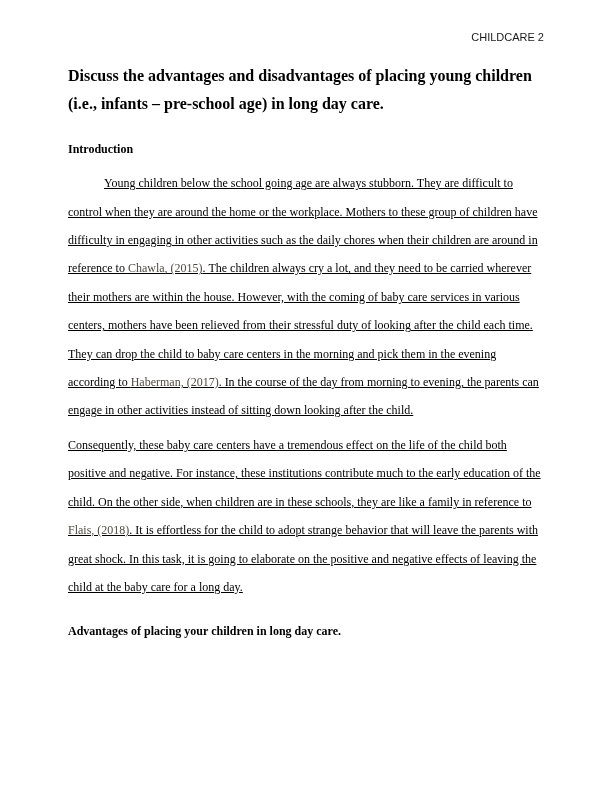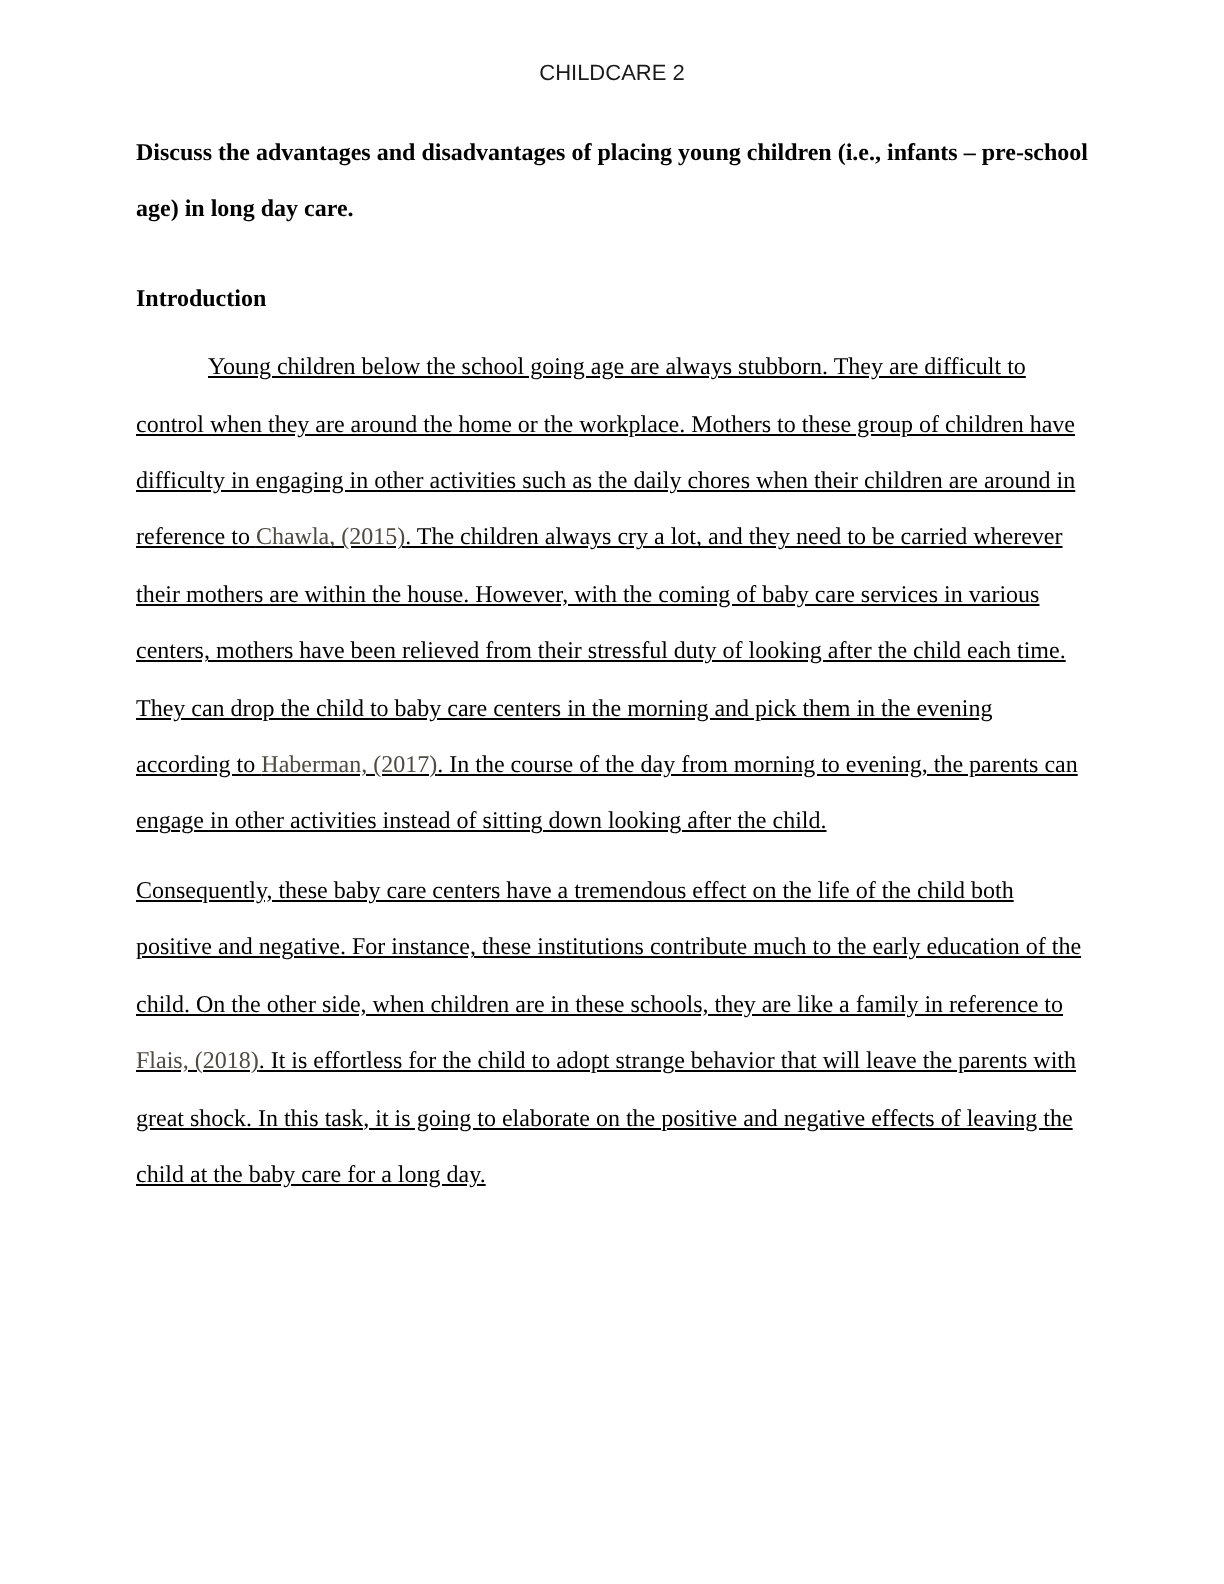--- a/index.html
+++ b/index.html
@@ -18,25 +18,25 @@
     box-sizing: border-box;
     width: 612px;
     height: 792px;
     padding: 30px 68px 0 68px;
     background: #ffffff;
   }
   .running-head {
     font-family: "Liberation Sans", "DejaVu Sans", sans-serif;
     font-size: 11px;
     line-height: 14px;
-    text-align: center;
+    text-align: right;
     color: #1a1a1a;
   }
   .doc-title {
-    font-size: 12px;
+    font-size: 16px;
     font-weight: bold;
     line-height: 28.4px;
     margin: 18px 0 6px 0;
   }
   .doc-heading {
     font-size: 12px;
     font-weight: bold;
     line-height: 28.4px;
     margin: 16px 0 6px 0;
   }
@@ -59,14 +59,15 @@
 
 <div class="page">
   <div class="running-head">CHILDCARE 2</div>
 
   <div class="doc-title">Discuss the advantages and disadvantages of placing young children (i.e., infants – pre-school age) in long day care.</div>
 
   <div>
       <h2 class="doc-heading">Introduction</h2>
       <p class="doc-paragraph indent"><span>Young children below the school going age are always stubborn. They are difficult to control when they are around the home or the workplace. Mothers to these group of children have difficulty in engaging in other activities such as the daily chores when their children are around in reference to </span><span class="citation" style="color: rgb(79, 74, 66);">Chawla, (2015)</span><span>. The children always cry a lot, and they need to be carried wherever their mothers are within the house. However, with the coming of baby care services in various centers, mothers have been relieved from their stressful duty of looking after the child each time. They can drop the child to baby care centers in the morning and pick them in the evening according to </span><span class="citation" style="color: rgb(79, 74, 66);">Haberman, (2017)</span><span>. In the course of the day from morning to evening, the parents can engage in other activities instead of sitting down looking after the child.</span></p>
       <p class="doc-paragraph"><span>Consequently, these baby care centers have a tremendous effect on the life of the child both positive and negative. For instance, these institutions contribute much to the early education of the child. On the other side, when children are in these schools, they are like a family in reference to </span><span class="citation" style="color: rgb(79, 74, 66);">Flais, (2018)</span><span>. It is effortless for the child to adopt strange behavior that will leave the parents with great shock. In this task, it is going to elaborate on the positive and negative effects of leaving the child at the baby care for a long day.</span></p>
+      <h2 class="doc-heading">Advantages of placing your children in long day care.</h2>
     </div>
 </div>
 
 </body></html>

